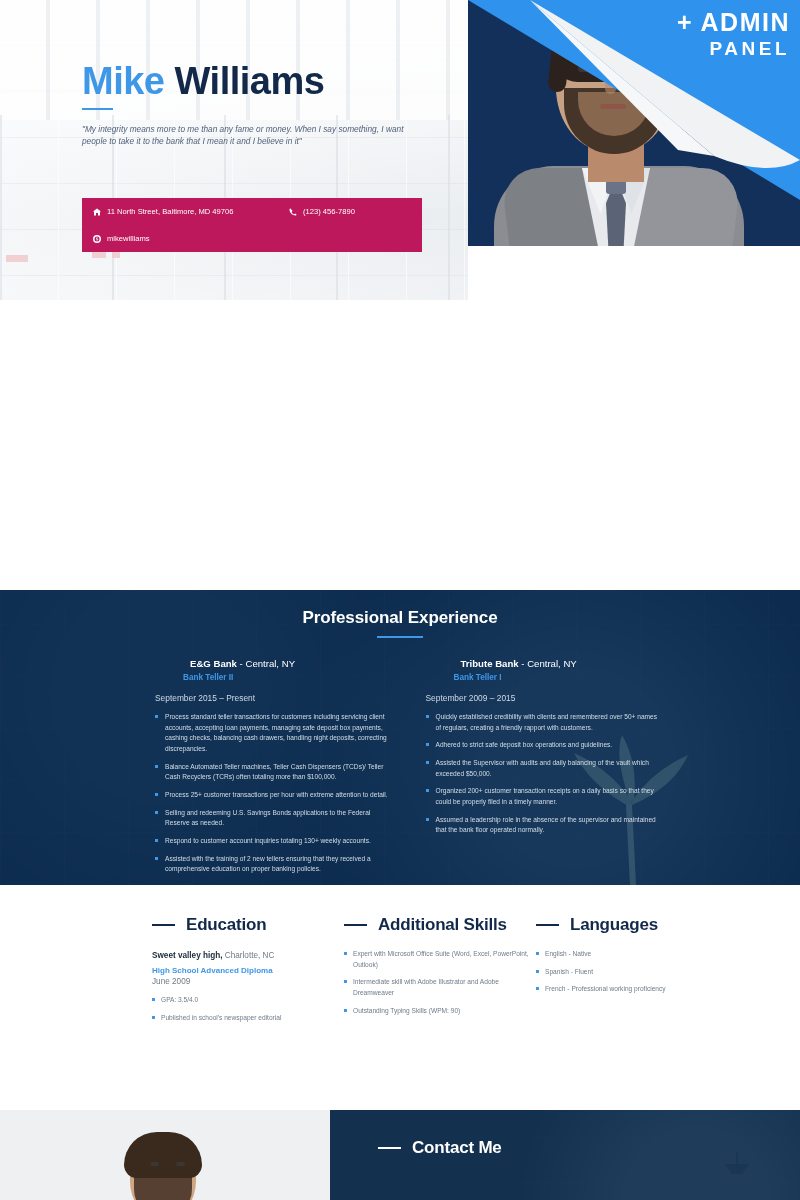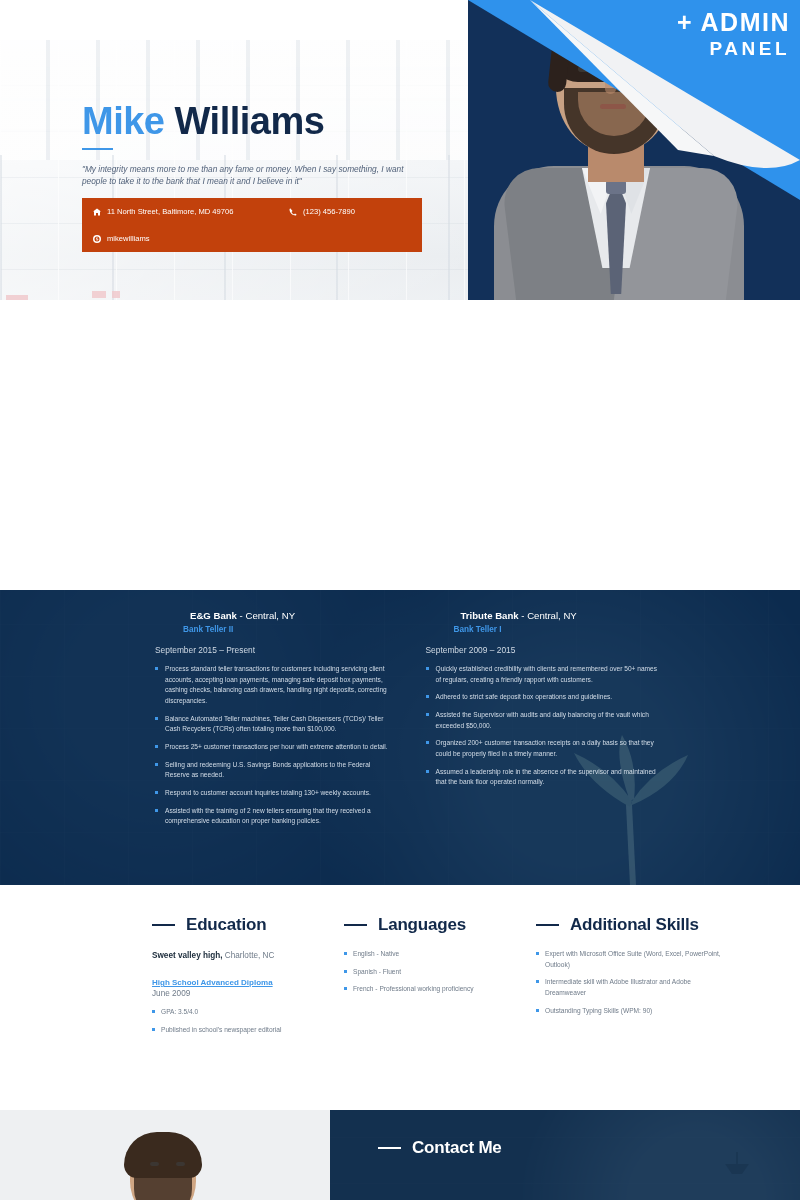--- a/index.html
+++ b/index.html
@@ -10,21 +10,20 @@
     overflow:hidden;
     position:relative;
   }
 
   
   .hero { position:relative; width:800px; height:300px; display:flex; }
 
   .hero-left {
     position:relative; width:468px; height:300px; overflow:hidden;
     background:#e9edf1;
-    margin-top:40px;
   }
   
   .office-bg { position:absolute; inset:0;
     background:
       linear-gradient(125deg, rgba(255,255,255,0.75) 0%, rgba(255,255,255,0.2) 100%),
       linear-gradient(180deg,#fdfdfe 0%,#eef1f4 42%,#e4e8ec 72%,#eceff2 100%);
   }
   .office-bg::before{
     content:""; position:absolute; inset:0;
     background-image:
@@ -52,29 +51,29 @@
   .hero-content { position:relative; z-index:3; padding:62px 0 0 82px; }
   .hero-name { font-size:38px; line-height:1.02; font-weight:700; letter-spacing:-.5px; }
   .hero-name .first { color:#3f97e8; }
   .hero-name .last  { color:#12294a; }
   .hero-role { font-size:13.5px; color:#12294a; margin-top:6px; font-weight:400; letter-spacing:.1px;}
   .hero-rule { width:31px; height:2px; background:#3f97e8; margin:7px 0 13px; }
   .hero-quote { font-size:8.3px; font-style:italic; color:#52627a; line-height:1.52; width:332px; }
 
   .contact-card {
     position:absolute; left:82px; top:198px; width:340px; height:54px;
-    background:#c2410c; z-index:4;
+    background:#be185d; z-index:4;
     display:grid; grid-template-columns:196px 1fr; align-items:center;
     padding:0 0 0 10px;
   }
   .cc-item { display:flex; align-items:center; gap:6px; color:#fff; font-size:7.6px; height:27px; }
   .cc-ico { width:9px; height:9px; flex:none; display:flex; align-items:center; justify-content:center; }
   .cc-ico svg { width:8px; height:8px; fill:#ffffff; }
 
-  .hero-right { position:relative; width:332px; height:300px; background:#123059; overflow:hidden; }
+  .hero-right { position:relative; width:332px; height:246px; background:#123059; overflow:hidden; }
   .hr-photo { position:absolute; left:22px; top:0; width:260px; height:300px; }
   
   .p-head { position:absolute; left:66px; top:12px; width:116px; height:140px; border-radius:50% 50% 46% 46%; background:#c7a184; }
   .p-hair { position:absolute; left:62px; top:6px; width:124px; height:76px; border-radius:58px 58px 30px 30px; background:#2c211c; }
   .p-hair2{ position:absolute; left:60px; top:40px; width:18px; height:52px; border-radius:12px; background:#2c211c; transform:rotate(6deg);}
   .p-hair3{ position:absolute; left:170px; top:40px; width:18px; height:52px; border-radius:12px; background:#2c211c; transform:rotate(-6deg);}
   .p-beard{ position:absolute; left:74px; top:88px; width:100px; height:66px; border-radius:0 0 50px 50px; background:#3a2b22; opacity:.92;}
   .p-chin { position:absolute; left:88px; top:92px; width:72px; height:44px; border-radius:0 0 36px 36px; background:#c08f70; opacity:.55;}
   .p-eye  { position:absolute; top:66px; width:15px; height:6px; border-radius:4px; background:#3b3632; }
   .p-eye.l{ left:88px;} .p-eye.r{ left:131px;}
@@ -163,21 +162,21 @@
   .job-list li::before { content:""; position:absolute; left:0; top:3px; width:3px; height:3px; background:#3f97e8; }
 
   
   .eds { position:relative; width:800px; height:225px; background:#fff; padding:30px 0 0 0; }
   .eds-grid { display:grid; grid-template-columns:186px 186px 186px; gap:0 6px; padding-left:152px; }
   .eds-list { list-style:none; margin-top:14px; }
   .eds-list li { position:relative; padding-left:9px; font-size:6.6px; line-height:1.62; color:#6f7b89; margin-bottom:7px; }
   .eds-list li::before { content:""; position:absolute; left:0; top:3px; width:3px; height:3px; background:#3f97e8; }
   .edu-school { font-size:8.2px; color:#6f7b89; margin-top:16px; }
   .edu-school b { color:#20303f; font-weight:700; }
-  .edu-degree { font-size:8px; color:#3f97e8; font-weight:700; margin-top:18px;text-decoration:underline; }
+  .edu-degree { font-size:8px; color:#3f97e8; font-weight:700; margin-top:6px; }
   .edu-year { font-size:8.2px; color:#6f7b89; margin-top:2px; }
   .eds-list.tight { margin-top:9px; }
 
   
   .contact { position:relative; width:800px; height:120px; display:flex; }
   .contact-left { position:relative; width:330px; height:120px; background:#eef0f2; overflow:hidden; }
   .cl-head { position:absolute; left:130px; top:28px; width:66px; height:80px; border-radius:50% 50% 46% 46%; background:#cfa684;}
   .cl-hair { position:absolute; left:124px; top:22px; width:78px; height:46px; border-radius:40px 40px 16px 16px; background:#3a2a1e;}
   .cl-beard{ position:absolute; left:134px; top:60px; width:58px; height:48px; border-radius:0 0 30px 30px; background:#4b372a; opacity:.92;}
   .cl-eye  { position:absolute; top:52px; width:9px; height:4px; border-radius:3px; background:#3b3632;}
@@ -327,20 +326,24 @@
 
 <section class="exp">
   <div class="exp-bg"></div>
   <svg class="exp-palm" viewBox="0 0 120 150">
     <path d="M60 150 L56 70 Q58 50 62 70 L66 150z" fill="#bfe0cf"></path>
     <path d="M60 72 Q20 50 4 18 Q40 34 62 66z" fill="#a9d4bf"></path>
     <path d="M62 70 Q104 52 118 20 Q82 36 62 66z" fill="#a9d4bf"></path>
     <path d="M60 66 Q44 22 52 0 Q68 28 64 64z" fill="#b6dac7"></path>
   </svg>
 
+  <div class="exp-title">
+    <h2>Professional Experience</h2>
+    <div class="exp-underline"></div>
+  </div>
 
   <div class="exp-cols">
     <div>
       <div class="job-title">
         <b>E&amp;G Bank</b><span> - Central, NY</span>
       </div>
       <div class="job-role">Bank Teller II</div>
       <div class="job-dates">September 2015 – Present</div>
       <ul class="job-list">
         <li>Process standard teller transactions for customers including servicing client accounts, accepting loan payments, managing safe deposit box payments, cashing checks, balancing cash drawers, handling night deposits, correcting discrepancies.</li>
@@ -384,38 +387,38 @@
       <div class="edu-year">June 2009</div>
       <ul class="eds-list tight">
         <li>GPA: 3.5/4.0</li>
         <li>Published in school's newspaper editorial</li>
       </ul>
     </div>
 
     <div>
       <div class="sec-head">
         <span class="sec-dash"></span>
+        <h2 class="sec-title">Additional Skills</h2>
+      </div>
+      <ul class="eds-list">
+        <li>Expert with Microsoft Office Suite (Word, Excel, PowerPoint, Outlook)</li>
+        <li>Intermediate skill with Adobe Illustrator and Adobe Dreamweaver</li>
+        <li>Outstanding Typing Skills (WPM: 90)</li>
+      </ul>
+    </div>
+
+    <div>
+      <div class="sec-head">
+        <span class="sec-dash"></span>
         <h2 class="sec-title">Languages</h2>
       </div>
       <ul class="eds-list">
         <li>English - Native</li>
         <li>Spanish - Fluent</li>
         <li>French - Professional working proficiency</li>
-      </ul>
-    </div>
-
-    <div>
-      <div class="sec-head">
-        <span class="sec-dash"></span>
-        <h2 class="sec-title">Additional Skills</h2>
-      </div>
-      <ul class="eds-list">
-        <li>Expert with Microsoft Office Suite (Word, Excel, PowerPoint, Outlook)</li>
-        <li>Intermediate skill with Adobe Illustrator and Adobe Dreamweaver</li>
-        <li>Outstanding Typing Skills (WPM: 90)</li>
       </ul>
     </div>
 
   </div>
 </section>
 
 <section class="contact">
   <div class="contact-left">
 
     <div class="cl-head"></div>

